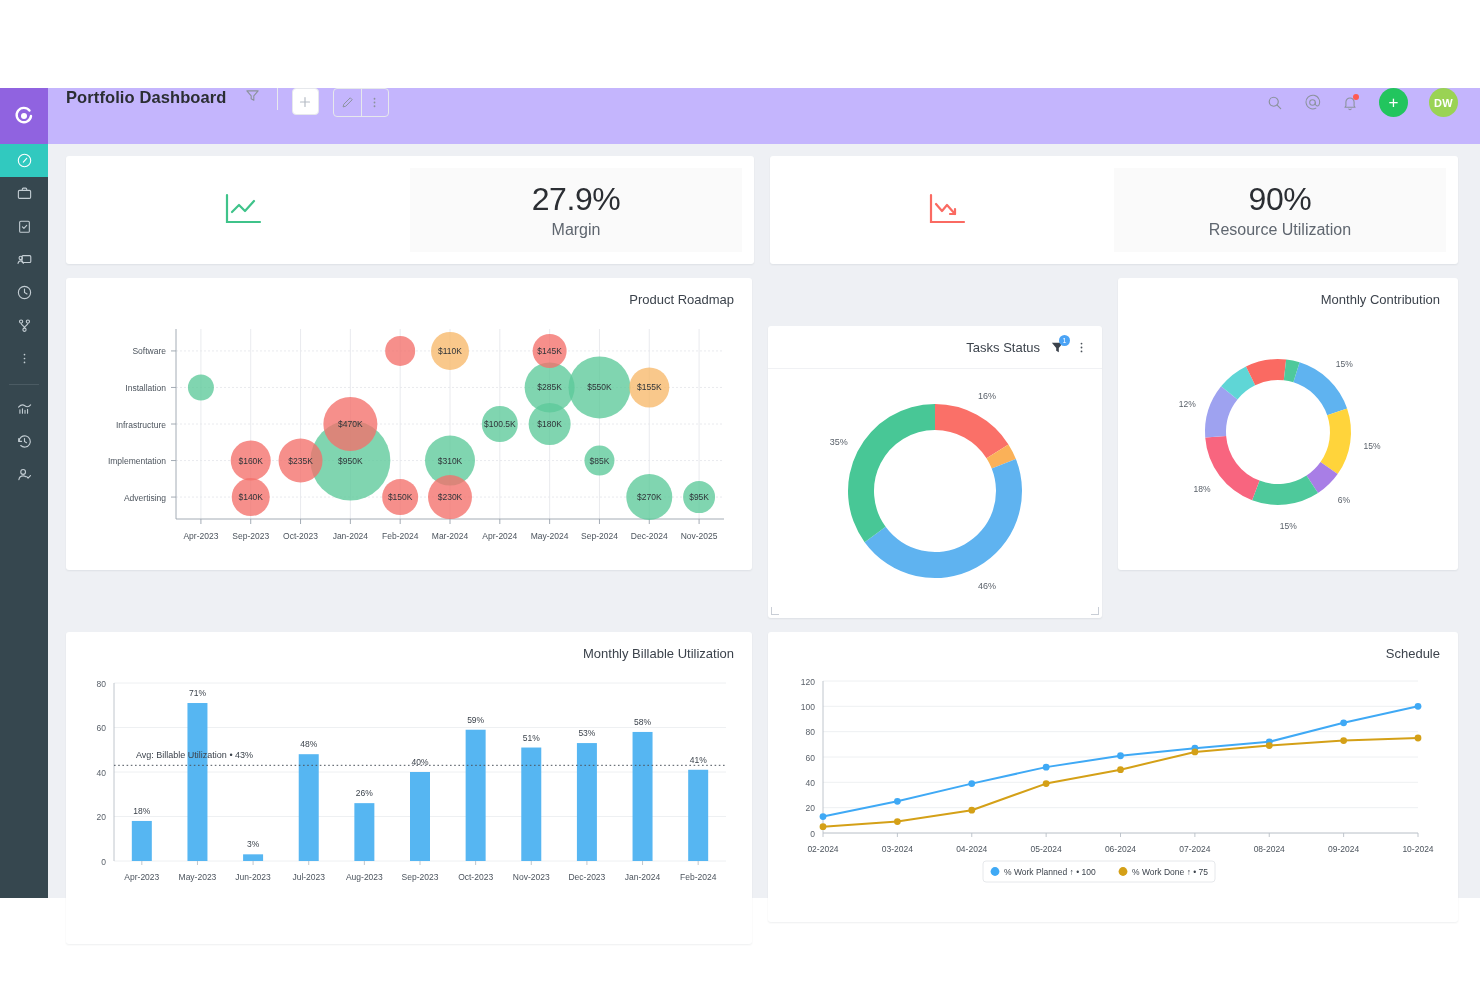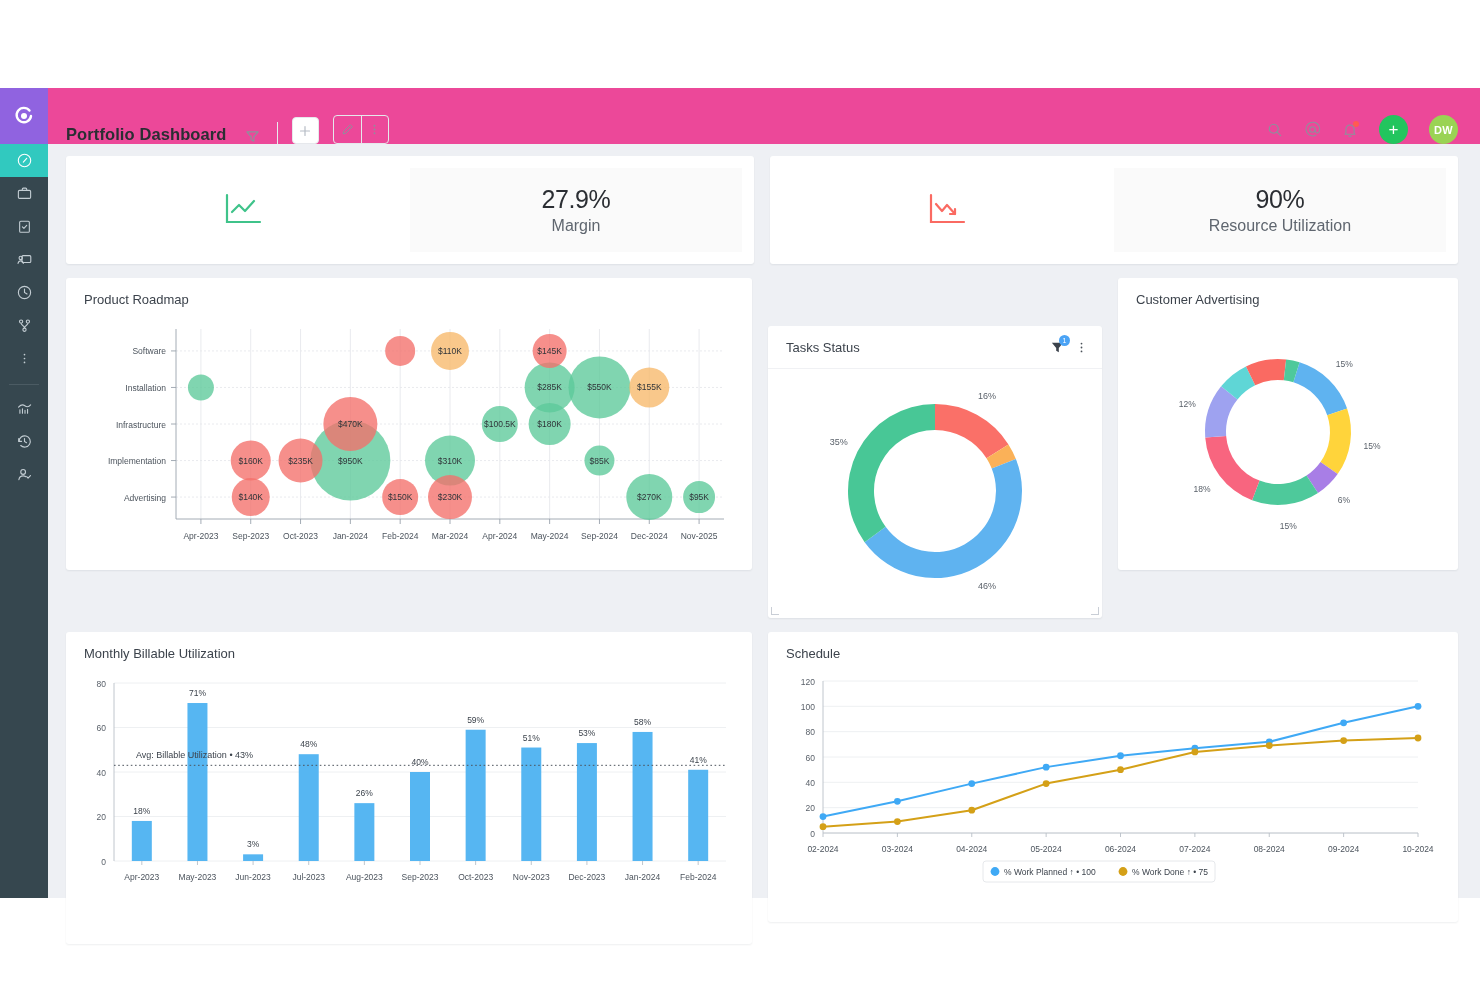--- a/index.html
+++ b/index.html
@@ -38,22 +38,22 @@
     color: #c3cdd3;
   }
   .side-item.active { background: #31c9bf; color: #ffffff; }
   .side-item svg { width: 17px; height: 17px; display:block; }
   .side-sep { width: 30px; height: 1px; background: #4b5b63; margin: 9px 0 7px 0; }
 
   
   .topbar {
     position: absolute; left: 48px; top: 88px;
     width: 1432px; height: 56px;
-    background: #ec4899;
-    display: flex; align-items: flex-end;
+    background: #c4b5fd;
+    display: flex; align-items: flex-start;
     padding: 0 22px 0 18px;
     z-index: 4;
   }
   .page-title { font-size: 16.5px; font-weight: 600; color: #2b2e33; letter-spacing: .1px; }
   .hdr-funnel { margin-left: 18px; color: #8b929c; display:flex; }
   .hdr-divider { width:1px; height:22px; background:#e8eaee; margin-left:17px; }
   .btn-square {
     width: 27px; height: 27px; border: 1px solid #e6e8ec; border-radius: 4px;
     display: flex; align-items: center; justify-content: center;
     color: #b6bcc5; background: #fff; margin-left: 14px;
@@ -73,25 +73,25 @@
   .content { flex: 1; padding: 68px 22px 0 18px; }
   .row { display: flex; gap: 16px; }
   .card { background: #ffffff; border-radius: 3px; box-shadow: 0 1px 2px rgba(16,24,40,.07); }
 
   
   .kpi-row { margin-bottom: 14px; }
   .kpi { flex: 1; height: 108px; display: flex; align-items: center; padding: 12px; }
   .kpi-ico { flex: 0 0 50%; display: flex; align-items: center; justify-content: center; }
   .kpi-val { flex: 1; align-self: stretch; background: #fafafa; display: flex; flex-direction: column;
              align-items: center; justify-content: center; }
-  .kpi-num { font-size: 25px; font-weight: 400; color: #2b2e33; letter-spacing: -.4px; }
+  .kpi-num { font-size: 32px; font-weight: 400; color: #2b2e33; letter-spacing: -.4px; }
   .kpi-lbl { font-size: 16px; color: #5f666f; margin-top: 3px; }
 
   
-  .card-title { font-size: 13px; color: #3c434c; padding: 14px 18px 0 18px; }
+  .card-title { font-size: 13px; color: #3c434c; padding: 14px 18px 0 18px; text-align: right; }
   .card-head { display:flex; align-items:center; padding: 14px 14px 0 18px; }
   .card-head .card-title { padding: 0; flex: 1; }
   .head-ico { color:#4a5159; display:flex; margin-left:10px; position:relative; }
   .badge1 { position:absolute; right:-5px; top:-5px; width:11px; height:11px; border-radius:50%;
             background:#4aa3f5; color:#fff; font-size:7px; display:flex; align-items:center; justify-content:center; }
   .card-sep { height:1px; background:#f0f1f4; margin-top:13px; }
 
   .mid-row { margin-bottom: 14px; }
   .c-roadmap { flex: 0 0 686px; height: 292px; }
   .c-tasks   { flex: 0 0 334px; height: 292px; position: relative; margin-top: 48px; }
@@ -431,21 +431,21 @@
             <path d="M247.89055427227788 89.97316391643302A87 87 0 0 1 96.61552148937957 173.13731694944516L117.6499633431282 157.85490038984088A61 61 0 0 0 223.71636563918332 99.54440228623466Z" fill="#5fb3f0"></path>
             <text x="219.02939680298525" y="219.64112144473728" text-anchor="middle" font-size="9" fill="#5a616a">46%</text>
             <path d="M96.61552148937957 173.13731694944516A87 87 0 0 1 166.99999999999997 35L166.99999999999997 61A61 61 0 0 0 117.6499633431282 157.85490038984088Z" fill="#48c796"></path>
             <text x="70.77129538765627" y="75.96902602812897" text-anchor="middle" font-size="9" fill="#5a616a">35%</text>
           </svg>
         <div class="resize-handle tl"></div>
         <div class="resize-handle"></div>
       </div>
 
       <div class="card c-cust">
-        <div class="card-title">Customer Advertising</div>
+        <div class="card-title">Monthly Contribution</div>
         <svg id="svg-cust" width="330" height="258" viewBox="0 0 330 258">
             <path d="M181.57297508627778 55.260436293830764A73 73 0 0 1 229.10076882237223 101.46101641622839L209.22246546251174 108.23250484443666A52 52 0 0 0 175.36705074638965 75.32250256546848Z" fill="#5fb3f0"></path>
             <text x="226.21729161681913" y="59.88047056142315" text-anchor="middle" font-size="8.5" fill="#5a616a">15%</text>
             <path d="M229.10076882237223 101.46101641622839A73 73 0 0 1 219.65985058544607 167.06782889717806L202.49742781429035 154.96612469388026A52 52 0 0 0 209.22246546251174 108.23250484443666Z" fill="#ffd43b"></path>
             <text x="254.0314044237495" y="141.5312594423899" text-anchor="middle" font-size="8.5" fill="#5a616a">15%</text>
             <path d="M219.65985058544607 167.06782889717806A73 73 0 0 1 199.98412553076494 186.07593393096852L188.48184284383257 168.50614471795018A52 52 0 0 0 202.49742781429035 154.96612469388026Z" fill="#a87ee6"></path>
             <text x="226.0059811691021" y="196.32430350837203" text-anchor="middle" font-size="8.5" fill="#5a616a">6%</text>
             <path d="M199.98412553076494 186.07593393096852A73 73 0 0 1 134.09061081531956 193.24737029422278L141.54399674515915 173.61456514109022A52 52 0 0 0 188.48184284383257 168.50614471795018Z" fill="#4ec99b"></path>
             <text x="170.2785093113334" y="222.44232232604634" text-anchor="middle" font-size="8.5" fill="#5a616a">15%</text>
             <path d="M134.09061081531956 193.24737029422278A73 73 0 0 1 87.21625172618441 130.614800727884L108.15404232550122 128.99958408013654A52 52 0 0 0 141.54399674515915 173.61456514109022Z" fill="#f8657f"></path>

